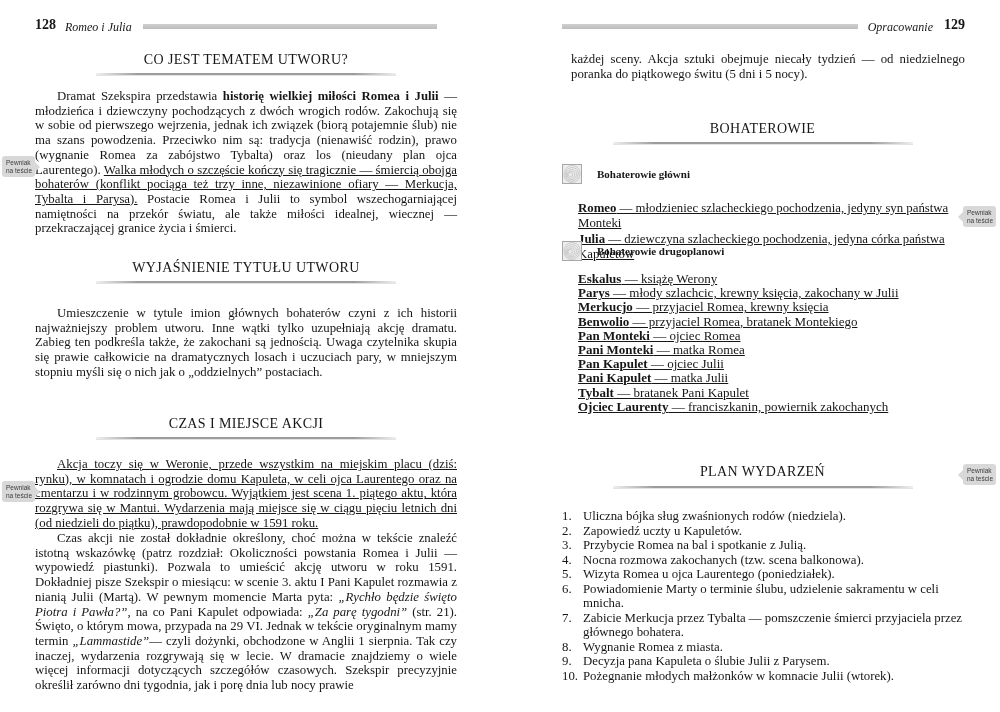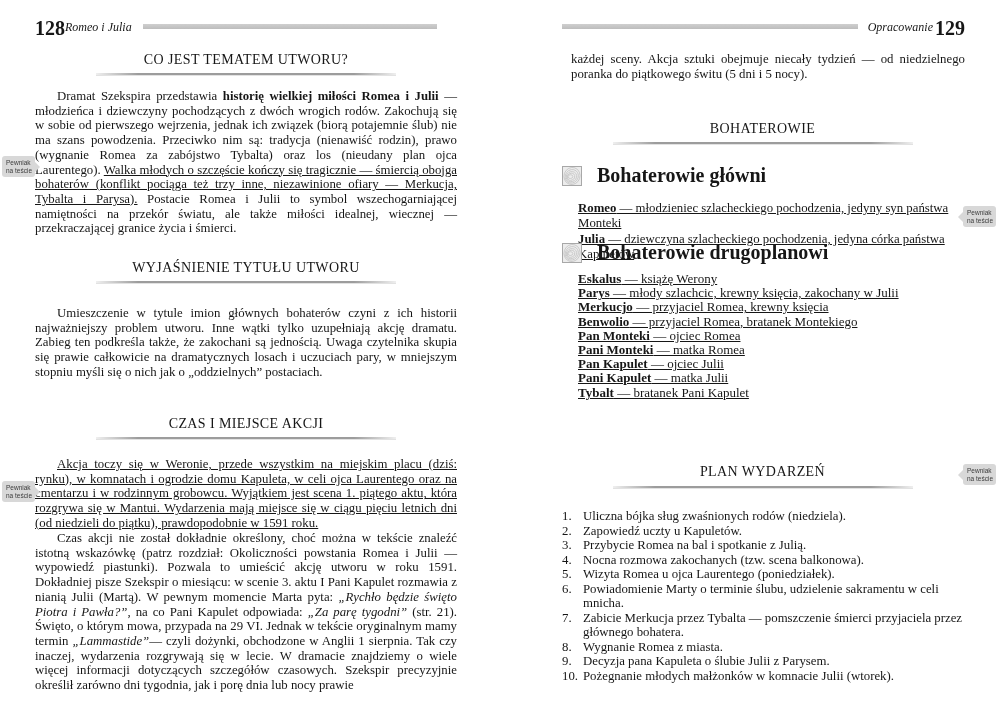--- a/index.html
+++ b/index.html
@@ -12,21 +12,21 @@
     position: relative;
     overflow: hidden;
   }
 
   .page { position: absolute; top: 0; height: 712px; }
   #left-page  { left: 35px;  width: 422px; }
   #right-page { left: 560px; width: 405px; }
 
   
   .running-header { position: absolute; top: 17px; left: 0; right: 0; height: 18px; }
-  .page-num { font-weight: bold; font-size: 20px; }
+  .page-num { font-weight: bold; font-size: 14px; }
   .running-title { font-style: italic; font-size: 12px; }
   .header-bar { position: absolute; height: 5px; background: linear-gradient(to bottom, #cfcfcf, #bdbdbd); top: 7px; }
   #left-page .header-bar { left: 108px; width: 294px; }
   #right-page .header-bar { left: 2px; width: 296px; }
   #left-page .running-header .page-num { position: absolute; left: 0; top: 0; }
   #left-page .running-header .running-title { position: absolute; left: 30px; top: 3px; }
   #right-page .running-header .running-title { position: absolute; right: 32px; top: 3px; }
   #right-page .running-header .page-num { position: absolute; right: 0; top: 0; }
 
   
@@ -48,21 +48,21 @@
     font-size: 12.8px; line-height: 14.7px;
     text-align: justify;
   }
   .indent { text-indent: 22px; }
   .b { font-weight: bold; }
   .i { font-style: italic; }
   .u { text-decoration: underline; }
 
   
   .subheading-row { position: absolute; left: 2px; display: flex; align-items: center; gap: 15px; }
-  .subheading { font-weight: bold; font-size: 20px; }
+  .subheading { font-weight: bold; font-size: 11px; }
   .ornament { width: 20px; height: 20px; display: block; }
 
   
   .main-chars { position: absolute; left: 18px; right: 0; font-size: 12.8px; line-height: 15.4px; }
   .char-line { text-decoration: underline; }
 
   
   .char-list { position: absolute; left: 18px; right: 0; font-size: 13px; line-height: 14.2px; text-decoration: underline; }
 
   
@@ -171,20 +171,21 @@
   <div class="char-list" style="top:272px;">
     <div><span class="b">Eskalus</span><span> — książę Werony</span></div>
     <div><span class="b">Parys</span><span> — młody szlachcic, krewny księcia, zakochany w Julii</span></div>
     <div><span class="b">Merkucjo</span><span> — przyjaciel Romea, krewny księcia</span></div>
     <div><span class="b">Benwolio</span><span> — przyjaciel Romea, bratanek Montekiego</span></div>
     <div><span class="b">Pan Monteki</span><span> — ojciec Romea</span></div>
     <div><span class="b">Pani Monteki</span><span> — matka Romea</span></div>
     <div><span class="b">Pan Kapulet</span><span> — ojciec Julii</span></div>
     <div><span class="b">Pani Kapulet</span><span> — matka Julii</span></div>
     <div><span class="b">Tybalt</span><span> — bratanek Pani Kapulet</span></div>
+    <div><span class="b">Ojciec Laurenty</span><span> — franciszkanin, powiernik zakochanych</span></div>
   </div>
 
   <div class="section-heading" style="top:464px;">PLAN WYDARZEŃ</div>
   <div class="heading-rule" style="top:486px;"></div>
 
   <div class="plan-list" style="top:509px;">
     <div class="plan-item">
         <span class="plan-num">1.</span>
         <span class="plan-text">Uliczna bójka sług zwaśnionych rodów (niedziela).</span>
       </div>

